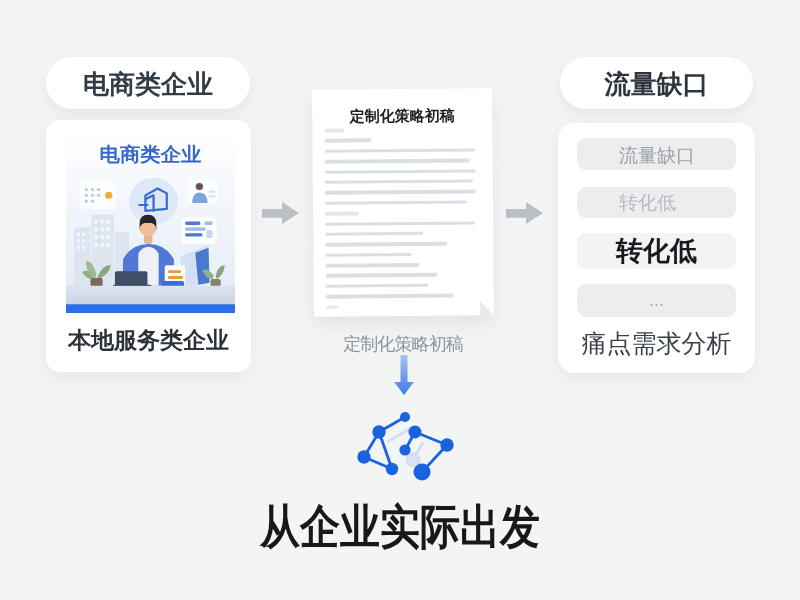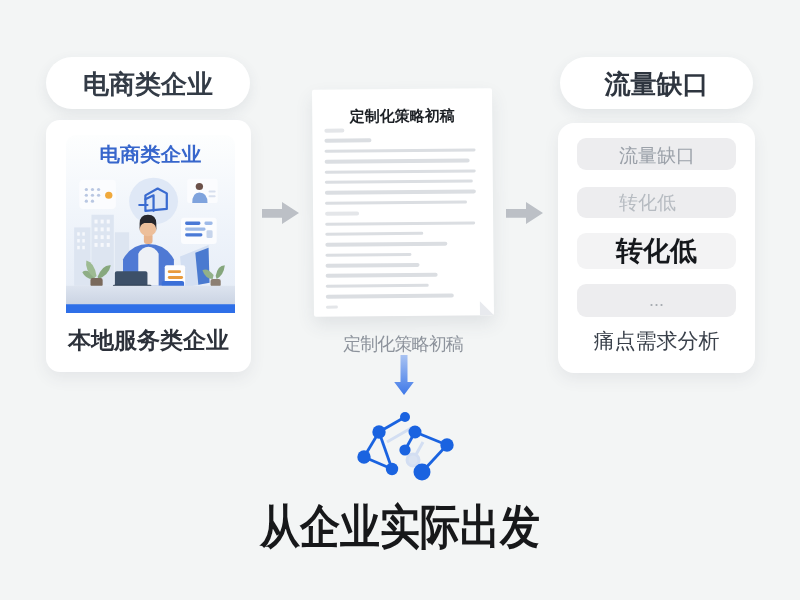--- a/index.html
+++ b/index.html
@@ -200,14 +200,14 @@
 
 <div class="pill" style="left:560px;top:57px;width:193px;height:52px;">
   <span style="font-size:26px;font-weight:700;color:#2e353f;">流量缺口</span>
 </div>
 
 <div class="card" style="left:558px;top:123px;width:197px;height:250px;border-radius:16px;">
   <div style="position:absolute;left:19px;top:15px;width:159px;height:32px;background:#ededef;border-radius:9px;box-sizing:border-box;padding-left:42px;padding-top:3px;display:flex;align-items:center;font-size:19px;color:#9ba1a9;">流量缺口</div>
   <div style="position:absolute;left:19px;top:64px;width:159px;height:31px;background:#ededef;border-radius:9px;box-sizing:border-box;padding-left:42px;display:flex;align-items:center;font-size:19px;color:#b6bbc1;">转化低</div>
   <div style="position:absolute;left:19px;top:110px;width:159px;height:36px;background:#f3f3f4;border-radius:9px;display:flex;align-items:center;justify-content:center;font-size:27px;font-weight:700;color:#15181c;">转化低</div>
   <div style="position:absolute;left:19px;top:161px;width:159px;height:33px;background:#ededef;border-radius:9px;display:flex;align-items:center;justify-content:center;font-size:18px;color:#a7acb2;">...</div>
-  <div style="position:absolute;left:0;top:204px;width:197px;text-align:center;font-size:21px;font-weight:500;color:#3a414b;">痛点需求分析</div>
+  <div style="position:absolute;left:0;top:204px;width:197px;text-align:center;font-size:25px;font-weight:500;color:#3a414b;">痛点需求分析</div>
 </div>
 
 </body></html>

